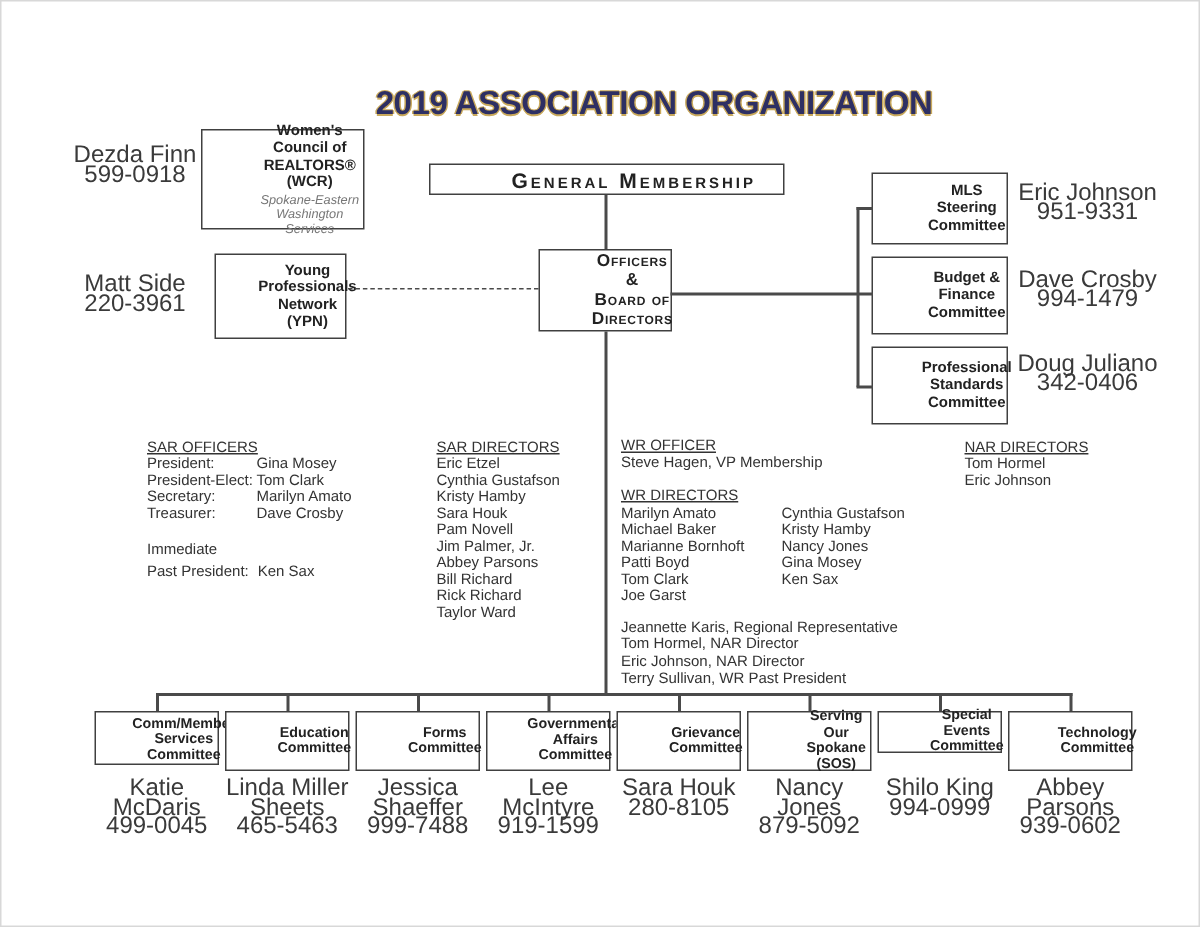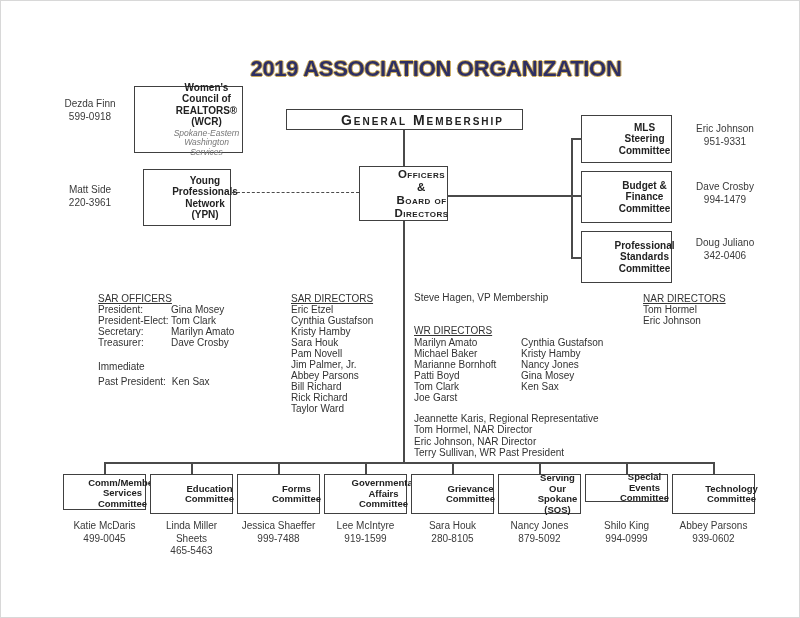--- a/index.html
+++ b/index.html
@@ -19,21 +19,21 @@
     display:flex;flex-direction:column;align-items:center;justify-content:center;
     text-align:center;
     padding-left:36px;
   }
   .box-label{font-weight:bold;font-size:10px;line-height:11.5px;color:#222;}
   .box-sublabel{font-style:italic;font-size:8.5px;line-height:9.5px;color:#777;margin-top:1px;}
   .smallcaps{font-variant:small-caps;}
   .gm-label{font-weight:bold;font-size:14px;letter-spacing:2px;color:#222;}
   .ob-label{font-weight:bold;font-size:11.5px;line-height:13px;letter-spacing:0.5px;color:#222;}
   .contact{
-    position:absolute;text-align:center;font-size:10px;line-height:12.5px;color:#3a3a3a;
+    position:absolute;text-align:center;font-size:16px;line-height:12.5px;color:#3a3a3a;
   }
   .line{position:absolute;background:#4a4a4a;}
   .dashed{position:absolute;height:0;border-top:1.5px dashed #4a4a4a;background:none;}
   .list{position:absolute;font-size:10px;line-height:11px;color:#333;}
   .hdr{text-decoration:underline;}
   .sar-row{display:flex;}
   .sar-role{width:73px;flex:none;}
   .gap{height:13px;}
   .gap-sm{height:4px;}
   .pp-role{margin-right:6px;}
@@ -151,20 +151,21 @@
 Sara Houk
 Pam Novell
 Jim Palmer, Jr.
 Abbey Parsons
 Bill Richard
 Rick Richard
 Taylor Ward</div>
   </div>
 
   <div class="list" style="left:413px;top:291px;width:220px;">
+    <div class="hdr">WR OFFICER</div>
     <div>Steve Hagen, VP Membership</div>
   </div>
 
   <div class="list hdr" style="left:413px;top:324px;">WR DIRECTORS</div>
   <div class="list pre" style="left:413px;top:336px;width:100px;">Marilyn Amato
 Michael Baker
 Marianne Bornhoft
 Patti Boyd
 Tom Clark
 Joe Garst</div>

